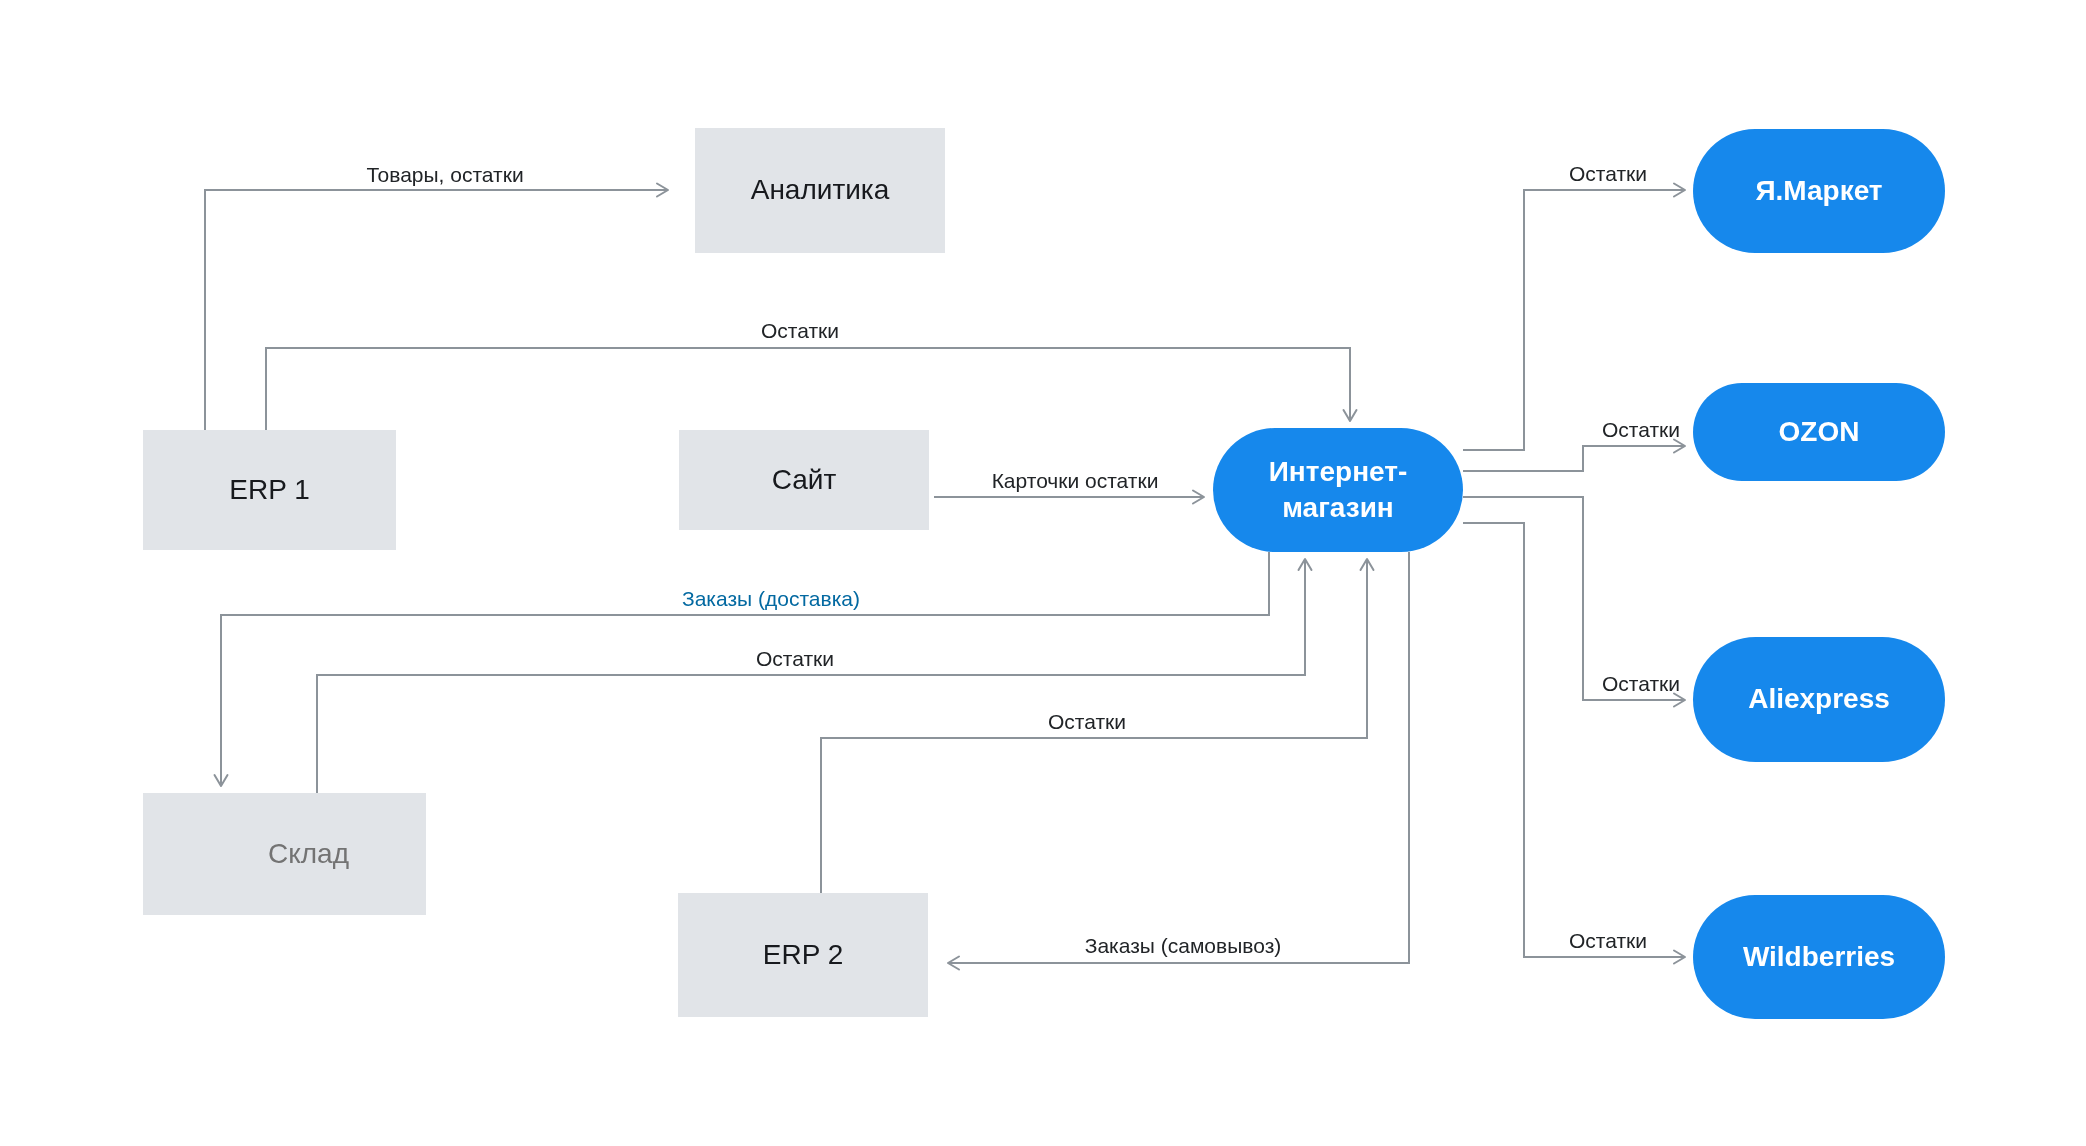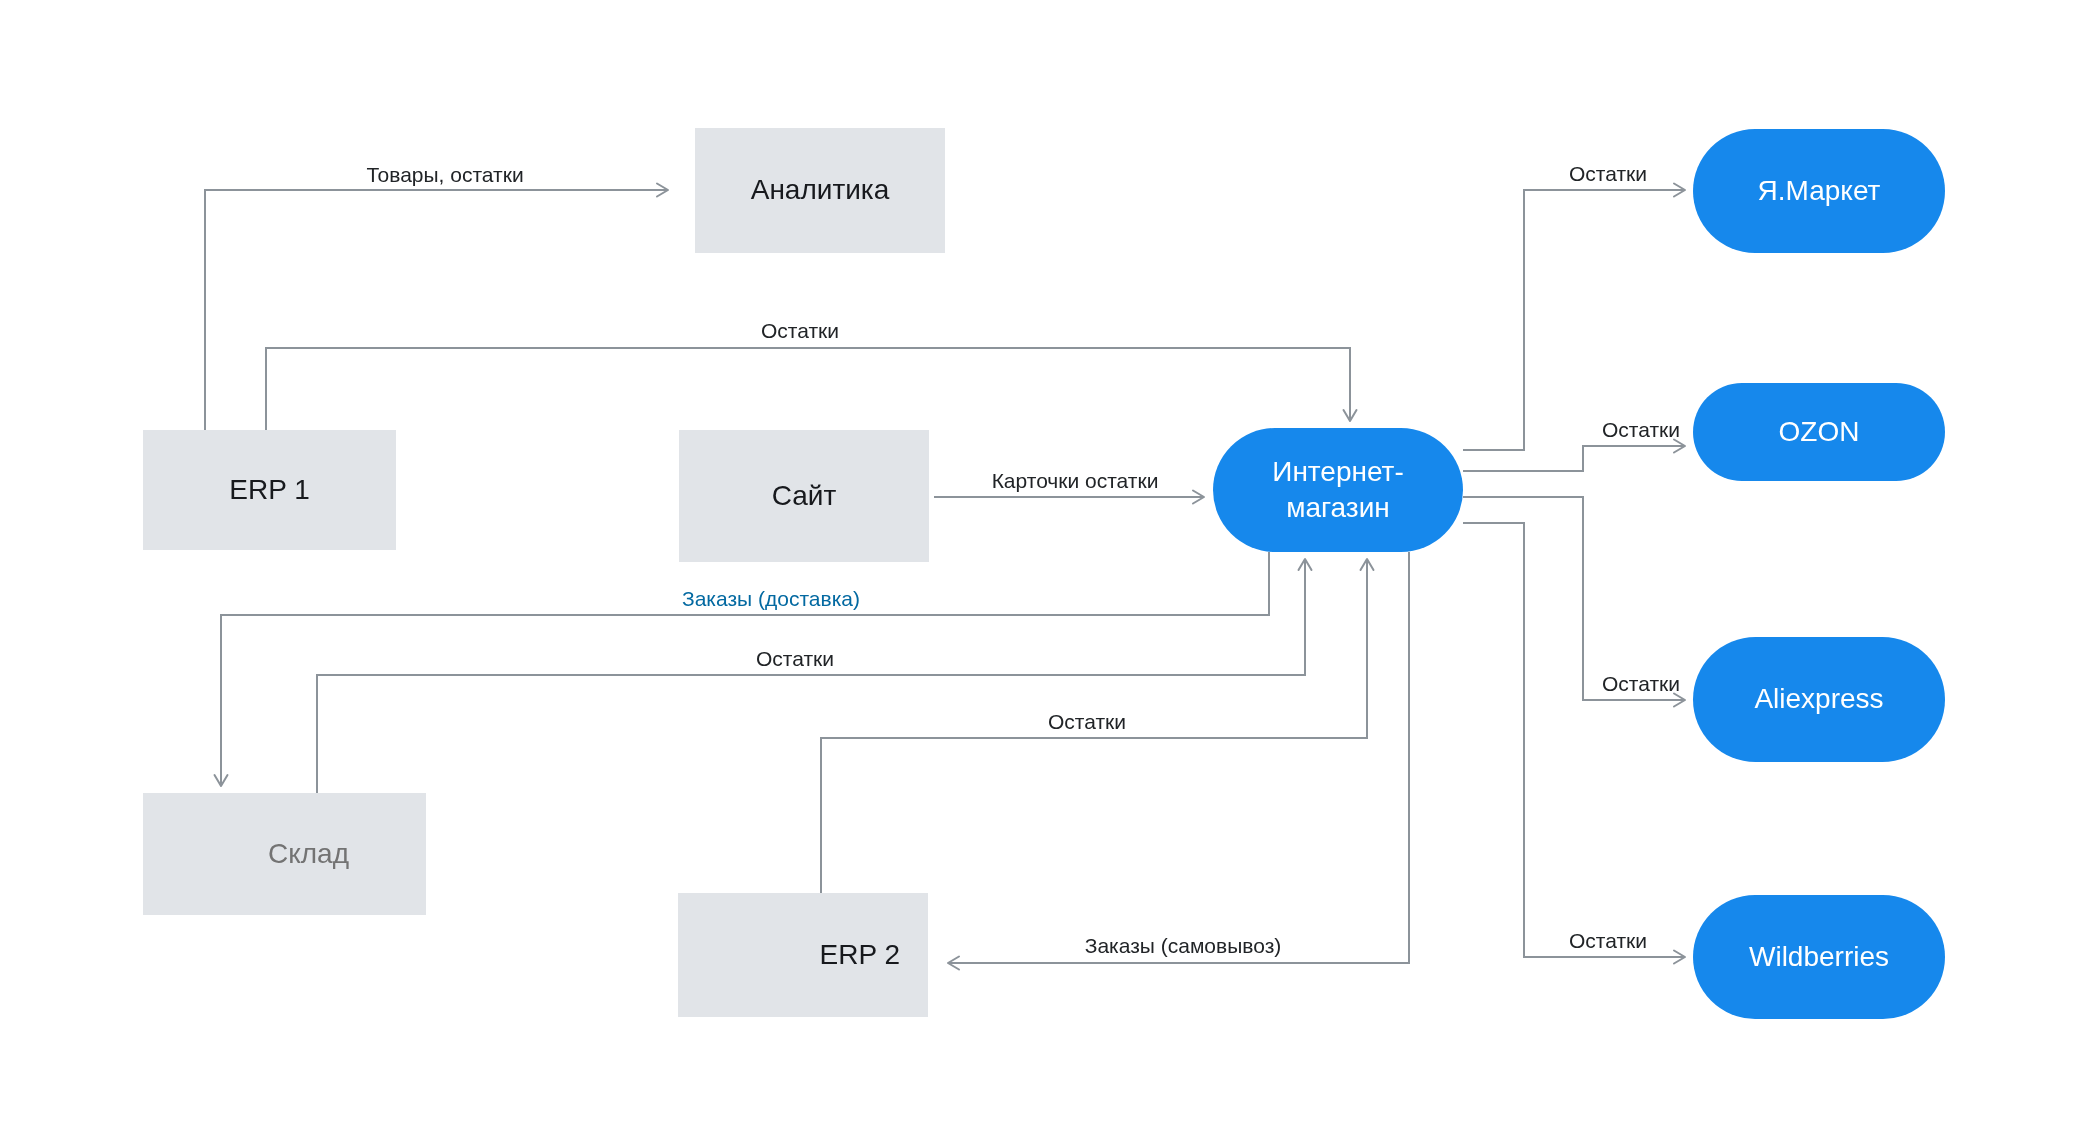--- a/index.html
+++ b/index.html
@@ -35,20 +35,21 @@
     cursor: default;
   }
   .node.rect {
     background: #E1E4E8;
     color: #17191D;
   }
   .node.pill {
     background: #1688EC;
     color: #FFFFFF;
     border-radius: 999px;
+    font-weight: bold;
   }
   .node .node-label {
     padding: 0 28px;
   }
   .edge-label {
     position: absolute;
     transform: translate(-50%, -50%);
     font-size: 21px;
     color: #212427;
     white-space: nowrap;
@@ -118,30 +119,30 @@
       <div class="edge-label" style="left: 1641px; top: 684px; color: rgb(33, 36, 39);">Остатки</div>
       <div class="edge-label" style="left: 1608px; top: 941px; color: rgb(33, 36, 39);">Остатки</div>
     </div>
   <div id="nodes-layer">
       <div class="node rect" style="left: 679px; top: 128px; width: 250px; height: 125px; background: rgb(225, 228, 232); color: rgb(23, 25, 29); margin-left: 16px;">
         <span class="node-label">Аналитика</span>
       </div>
       <div class="node rect" style="left: 143px; top: 430px; width: 253px; height: 120px; background: rgb(225, 228, 232); color: rgb(23, 25, 29);">
         <span class="node-label">ERP 1</span>
       </div>
-      <div class="node rect" style="left: 679px; top: 430px; width: 250px; height: 132px; background: rgb(225, 228, 232); color: rgb(23, 25, 29);">
+      <div class="node rect" style="left: 679px; top: 430px; width: 250px; height: 100px; background: rgb(225, 228, 232); color: rgb(23, 25, 29);">
         <span class="node-label">Сайт</span>
       </div>
       <div class="node pill" style="left: 1213px; top: 428px; width: 250px; height: 124px; background: rgb(22, 136, 236); color: rgb(255, 255, 255);">
         <span class="node-label">Интернет-магазин</span>
       </div>
       <div class="node rect" style="left: 143px; top: 793px; width: 283px; height: 122px; background: rgb(225, 228, 232); color: #737373; padding-left: 48px;">
         <span class="node-label">Склад</span>
       </div>
-      <div class="node rect" style="left: 678px; top: 893px; width: 250px; height: 124px; background: rgb(225, 228, 232); color: rgb(23, 25, 29); justify-content: flex-end;">
+      <div class="node rect" style="left: 678px; top: 893px; width: 250px; height: 124px; background: rgb(225, 228, 232); color: rgb(23, 25, 29);">
         <span class="node-label">ERP 2</span>
       </div>
       <div class="node pill" style="left: 1693px; top: 129px; width: 252px; height: 124px; background: rgb(22, 136, 236); color: rgb(255, 255, 255);">
         <span class="node-label">Я.Маркет</span>
       </div>
       <div class="node pill" style="left: 1693px; top: 383px; width: 252px; height: 98px; background: rgb(22, 136, 236); color: rgb(255, 255, 255);">
         <span class="node-label">OZON</span>
       </div>
       <div class="node pill" style="left: 1693px; top: 637px; width: 252px; height: 125px; background: rgb(22, 136, 236); color: rgb(255, 255, 255);">
         <span class="node-label">Aliexpress</span>

